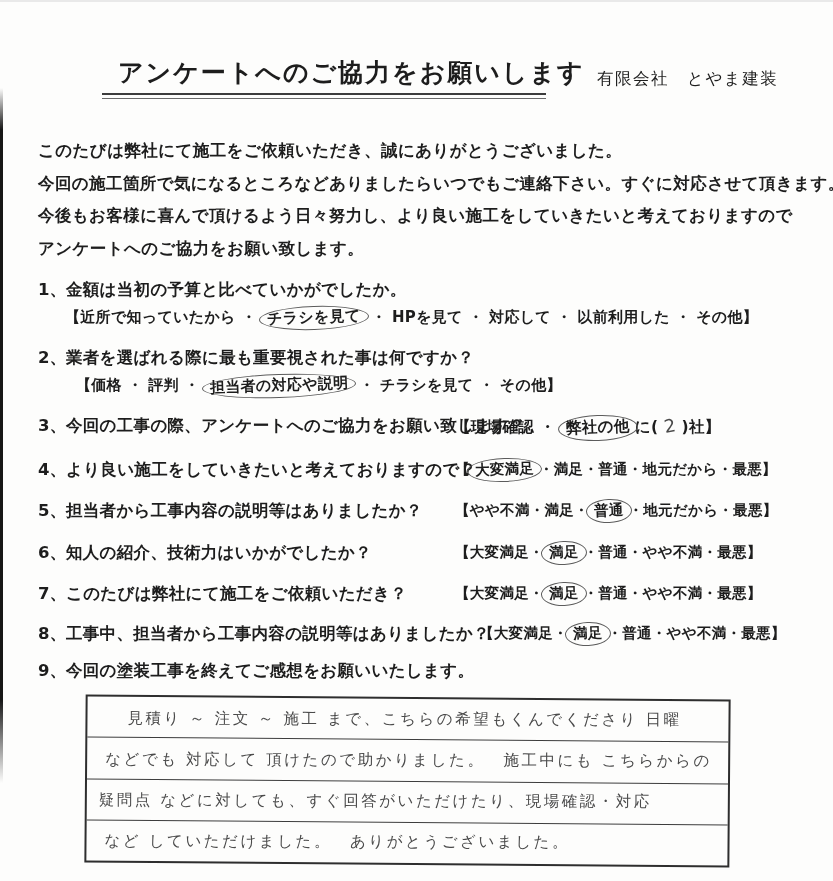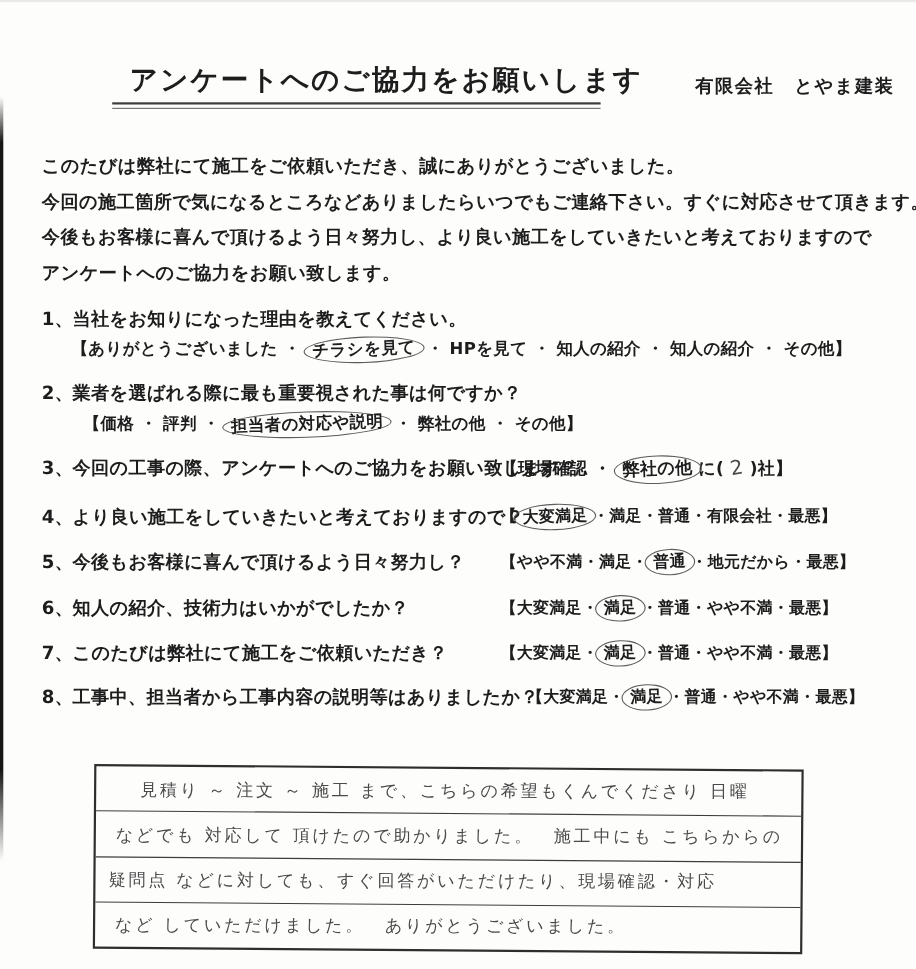--- a/index.html
+++ b/index.html
@@ -11,21 +11,21 @@
   }
   .page{position:absolute;inset:0;padding-left:11px;}
   .top-edge{position:absolute;left:0;top:0;width:100%;height:2px;background:#e9e9e9;}
   .scan-edge{position:absolute;left:0;top:88px;width:2.5px;height:695px;
     background:linear-gradient(#fdfdfc, #161616 6%, #161616 88%, #fdfdfc);}
   
   .title{position:absolute;left:118px;top:56px;font-size:25px;font-weight:bold;
     letter-spacing:2px;white-space:nowrap;}
   .title-underline{position:absolute;left:102px;top:93px;width:444px;height:3px;
     border-top:2px solid #3c3c3c;border-bottom:1.5px solid #6a6a6a;}
-  .company{position:absolute;left:632px;top:68px;font-size:16.5px;font-weight:bold;
+  .company{position:absolute;left:597px;top:68px;font-size:16.5px;font-weight:normal;
     letter-spacing:1.5px;white-space:nowrap;}
   
   .intro{position:absolute;left:38px;top:140px;font-size:16.5px;font-weight:600;
     letter-spacing:0.4px;}
   .intro div{height:32.5px;white-space:nowrap;}
   
   .q-row{position:absolute;left:38px;right:6px;font-size:16.5px;font-weight:600;
     letter-spacing:0.3px;white-space:nowrap;}
   .q-num{display:inline-block;width:28px;}
   .q-options{margin-top:7px;font-size:15px;}
@@ -66,59 +66,62 @@
   <div class="company">有限会社　とやま建装</div>
 
   <div class="intro">
     <div>このたびは弊社にて施工をご依頼いただき、誠にありがとうございました。</div>
     <div>今回の施工箇所で気になるところなどありましたらいつでもご連絡下さい。すぐに対応させて頂きます。</div>
     <div>今後もお客様に喜んで頂けるよう日々努力し、より良い施工をしていきたいと考えておりますので</div>
     <div>アンケートへのご協力をお願い致します。</div>
   </div>
 
   <div class="q-row q1" style="top:279px">
-    <span class="q-num">1、</span><span class="q-text">当社をお知りになった理由を教えてください。</span>
-    <div class="q-options q1-opts"><span class="part-p">【ありがとうございました ・ </span><span class="part-c">チラシを見て</span><span class="part-p"> ・ HPを見て ・ 知人の紹介 ・ 知人の紹介 ・ その他】</span></div>
+    <span class="q-num">1、</span><span class="q-text">金額は当初の予算と比べていかがでしたか。</span>
+    <div class="q-options q1-opts"><span class="part-p">【近所で知っていたから ・ </span><span class="part-c">チラシを見て</span><span class="part-p"> ・ HPを見て ・ 対応して ・ 以前利用した ・ その他】</span></div>
   </div>
 
   <div class="q-row q2" style="top:347px">
     <span class="q-num">2、</span><span class="q-text">業者を選ばれる際に最も重要視された事は何ですか？</span>
-    <div class="q-options q2-opts"><span class="part-p">【価格 ・ 評判 ・ </span><span class="part-c">担当者の対応や説明</span><span class="part-p"> ・ 弊社の他 ・ その他】</span></div>
+    <div class="q-options q2-opts"><span class="part-p">【価格 ・ 評判 ・ </span><span class="part-c">担当者の対応や説明</span><span class="part-p"> ・ チラシを見て ・ その他】</span></div>
   </div>
 
   <div class="q-row q3" style="top:415px">
     <span class="q-num">3、</span><span class="q-text">今回の工事の際、アンケートへのご協力をお願い致します？</span>
     <span class="ans-col"><span class="part-p">【現場確認 ・ </span><span class="part-c">弊社の他</span><span class="part-p">に( </span><span class="part-h">2</span><span class="part-p"> )社】</span></span>
   </div>
 
   <div class="q-row q4" style="top:459px">
     <span class="q-num">4、</span><span class="q-text">より良い施工をしていきたいと考えておりますので？</span>
-    <span class="ans-col"><span class="part-p">【</span><span class="part-c">大変満足</span><span class="part-p">・満足・普通・有限会社・最悪】</span></span>
+    <span class="ans-col"><span class="part-p">【</span><span class="part-c">大変満足</span><span class="part-p">・満足・普通・地元だから・最悪】</span></span>
   </div>
 
   <div class="q-row q5" style="top:500px">
-    <span class="q-num">5、</span><span class="q-text">今後もお客様に喜んで頂けるよう日々努力し？</span>
+    <span class="q-num">5、</span><span class="q-text">担当者から工事内容の説明等はありましたか？</span>
     <span class="ans-col"><span class="part-p">【やや不満・満足・</span><span class="part-c">普通</span><span class="part-p">・地元だから・最悪】</span></span>
   </div>
 
   <div class="q-row q6" style="top:542px">
     <span class="q-num">6、</span><span class="q-text">知人の紹介、技術力はいかがでしたか？</span>
     <span class="ans-col"><span class="part-p">【大変満足・</span><span class="part-c">満足</span><span class="part-p">・普通・やや不満・最悪】</span></span>
   </div>
 
   <div class="q-row q7" style="top:583px">
     <span class="q-num">7、</span><span class="q-text">このたびは弊社にて施工をご依頼いただき？</span>
     <span class="ans-col"><span class="part-p">【大変満足・</span><span class="part-c">満足</span><span class="part-p">・普通・やや不満・最悪】</span></span>
   </div>
 
   <div class="q-row q8" style="top:623px">
     <span class="q-num">8、</span><span class="q-text">工事中、担当者から工事内容の説明等はありましたか？</span>
     <span class="ans-col"><span class="part-p">【大変満足・</span><span class="part-c">満足</span><span class="part-p">・普通・やや不満・最悪】</span></span>
   </div>
 
+  <div class="q-row q9" style="top:660px">
+    <span class="q-num">9、</span><span class="q-text">今回の塗装工事を終えてご感想をお願いいたします。</span>
+  </div>
 
   <div class="comment-box">
     <div class="comment-row">
         <span>見積り ～ 注文 ～ 施工 まで、こちらの希望もくんでくださり 日曜</span>
       </div>
     <div class="comment-row">
         <span>などでも 対応して 頂けたので助かりました。　施工中にも こちらからの</span>
       </div>
     <div class="comment-row">
         <span>疑問点 などに対しても、すぐ回答がいただけたり、現場確認・対応</span>

